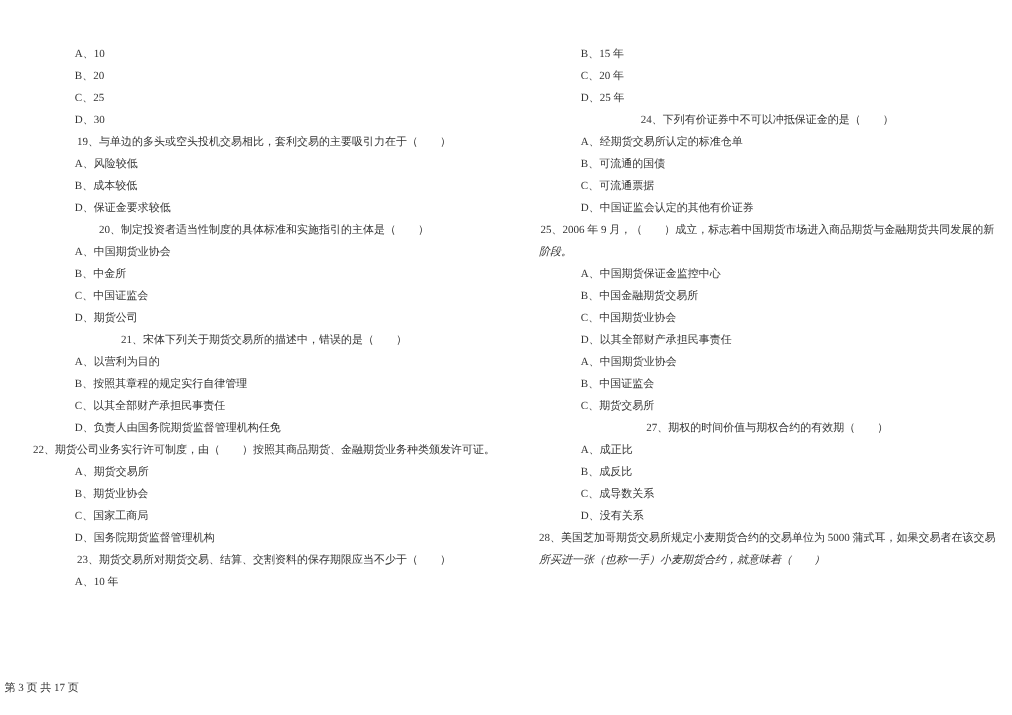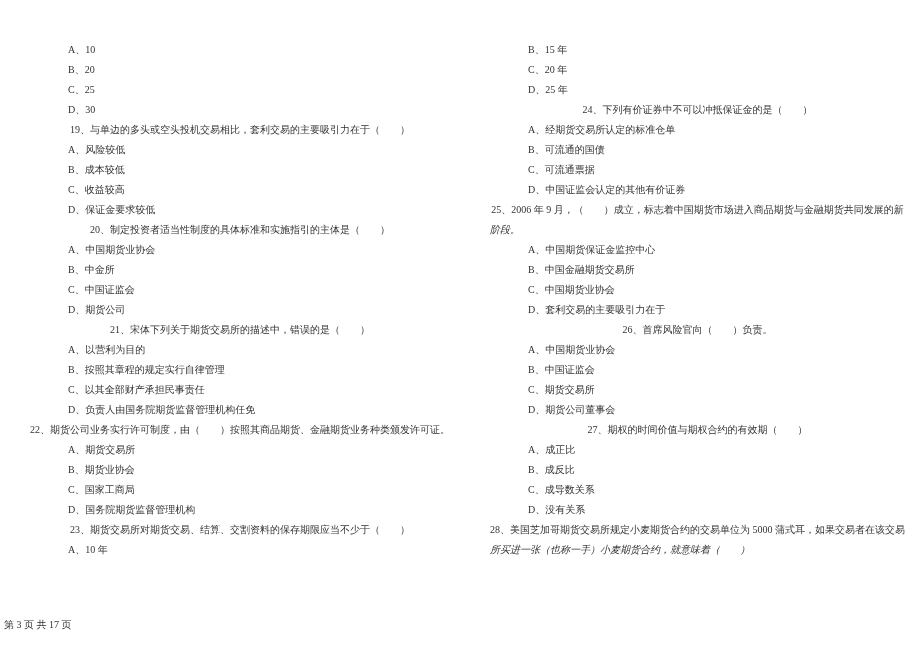--- a/index.html
+++ b/index.html
@@ -58,21 +58,20 @@
 <div class="columns">
   <div class="column">
     <div class="line option">A、10</div>
     <div class="line option">B、20</div>
     <div class="line option">C、25</div>
     <div class="line option">D、30</div>
 
     <div class="line question">19、与单边的多头或空头投机交易相比，套利交易的主要吸引力在于（　　）</div>
     <div class="line option">A、风险较低</div>
     <div class="line option">B、成本较低</div>
-    <div class="line option">C、收益较高</div>
     <div class="line option">D、保证金要求较低</div>
 
     <div class="line question">20、制定投资者适当性制度的具体标准和实施指引的主体是（　　）</div>
     <div class="line option">A、中国期货业协会</div>
     <div class="line option">B、中金所</div>
     <div class="line option">C、中国证监会</div>
     <div class="line option">D、期货公司</div>
 
     <div class="line question">21、宋体下列关于期货交易所的描述中，错误的是（　　）</div>
     <div class="line option">A、以营利为目的</div>
@@ -99,27 +98,25 @@
     <div class="line option">A、经期货交易所认定的标准仓单</div>
     <div class="line option">B、可流通的国债</div>
     <div class="line option">C、可流通票据</div>
     <div class="line option">D、中国证监会认定的其他有价证券</div>
 
     <div class="line question">25、2006 年 9 月，（　　）成立，标志着中国期货市场进入商品期货与金融期货共同发展的新</div>
     <div class="line question-cont">阶段。</div>
     <div class="line option">A、中国期货保证金监控中心</div>
     <div class="line option">B、中国金融期货交易所</div>
     <div class="line option">C、中国期货业协会</div>
-    <div class="line option">D、套利交易的主要吸引力在于</div>
+    <div class="line option">D、以其全部财产承担民事责任</div>
 
-    <div class="line question">26、首席风险官向（　　）负责。</div>
     <div class="line option">A、中国期货业协会</div>
     <div class="line option">B、中国证监会</div>
     <div class="line option">C、期货交易所</div>
-    <div class="line option">D、期货公司董事会</div>
 
     <div class="line question">27、期权的时间价值与期权合约的有效期（　　）</div>
     <div class="line option">A、成正比</div>
     <div class="line option">B、成反比</div>
     <div class="line option">C、成导数关系</div>
     <div class="line option">D、没有关系</div>
 
     <div class="line question">28、美国芝加哥期货交易所规定小麦期货合约的交易单位为 5000 蒲式耳，如果交易者在该交易</div>
     <div class="line question-cont">所买进一张（也称一手）小麦期货合约，就意味着（　　）</div>
   </div>

